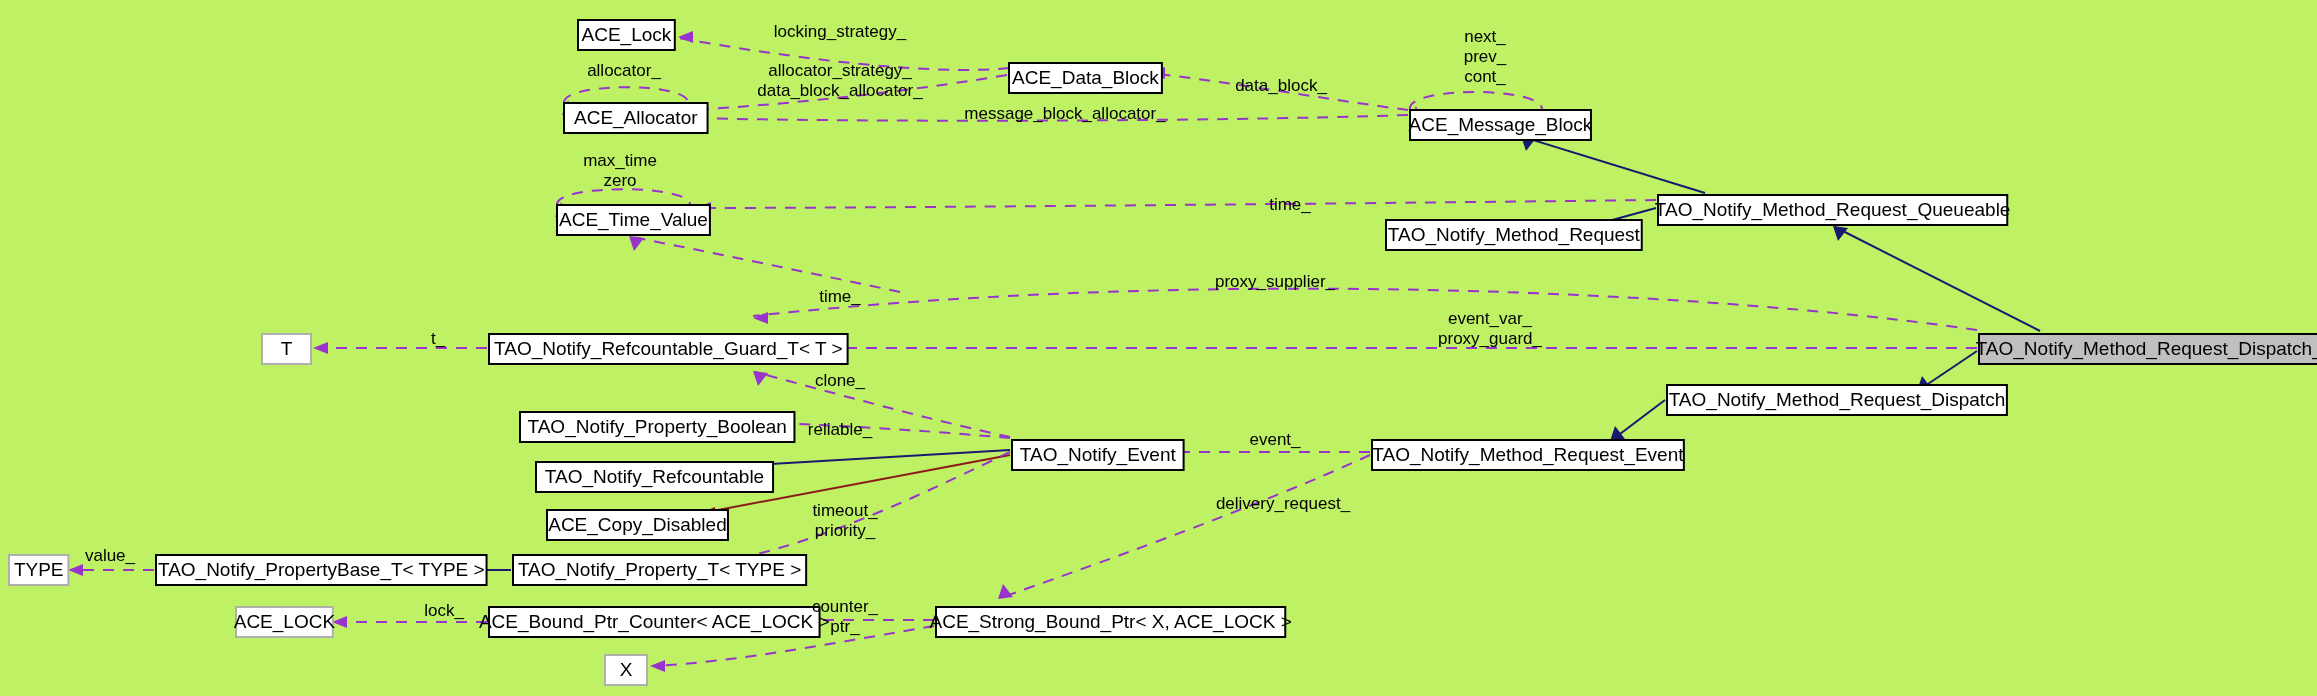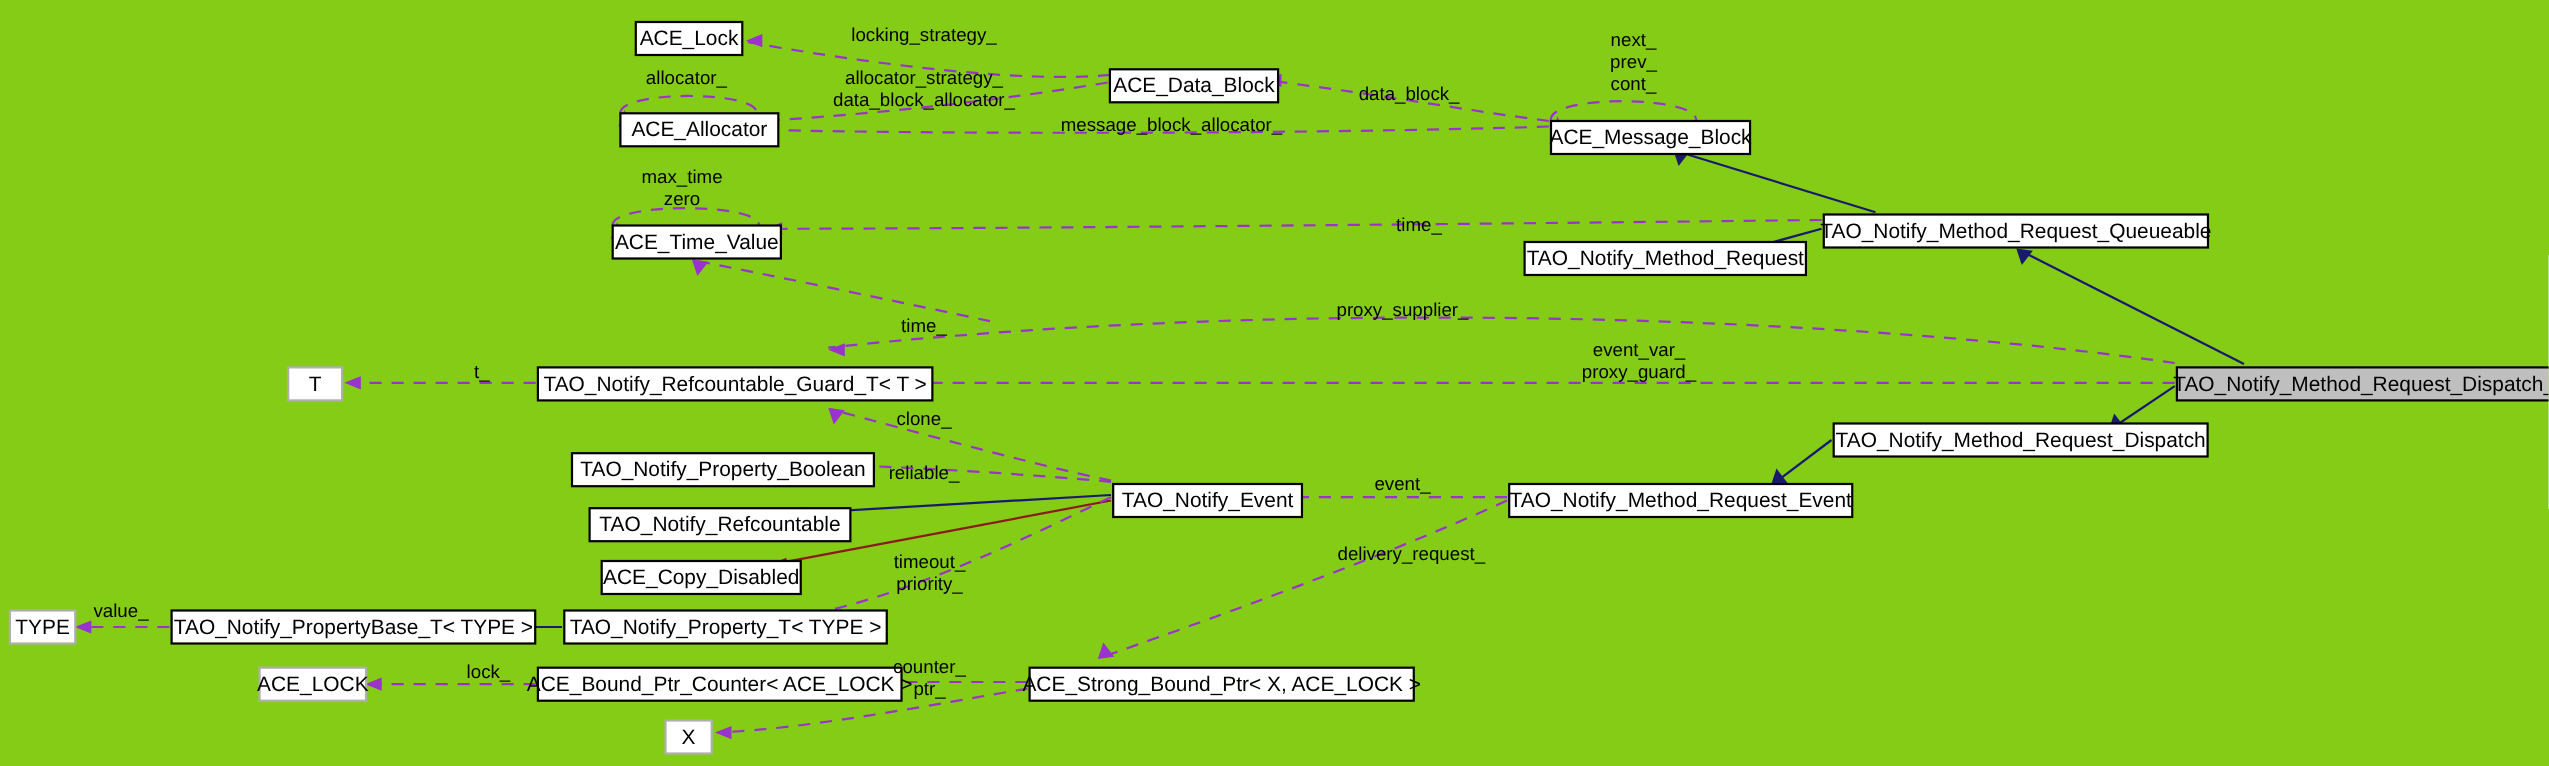--- a/index.html
+++ b/index.html
@@ -1,18 +1,18 @@
 <!DOCTYPE html>
 <html><head>
 <meta charset="utf-8">
 <title>TAO_Notify_Method_Request_Dispatch_Queueable Collaboration Diagram</title>
 <style>
   html,body{margin:0;padding:0;background:#ffffff;}
   body{font-family:"Liberation Sans","DejaVu Sans",sans-serif;}
-  #diagram-root{position:relative;width:2317px;height:696px;background:#84cc16;overflow:hidden;}
+  #diagram-root{position:relative;width:2317px;height:696px;background:#bef264;overflow:hidden;}
   svg#graph{position:absolute;left:0;top:0;width:2317px;height:696px;}
   .node-rect{fill:#ffffff;stroke:#000000;stroke-width:2;}
   .node-rect.highlight{fill:#bfbfbf;stroke:#000000;stroke-width:2;}
   .node-rect.faint{fill:#ffffff;stroke:#afafaf;stroke-width:2;}
   .node-label{font-family:"Liberation Sans","DejaVu Sans",sans-serif;font-size:19px;fill:#000000;
                text-anchor:middle;dominant-baseline:middle;white-space:pre;}
   .edge-usage{stroke:#9a32cd;stroke-width:2;fill:none;stroke-dasharray:11 9;}
   .edge-public{stroke:#191970;stroke-width:2;fill:none;}
   .edge-private{stroke:#8b1a1a;stroke-width:2;fill:none;}
   .arrow-usage{fill:#9a32cd;stroke:none;}

